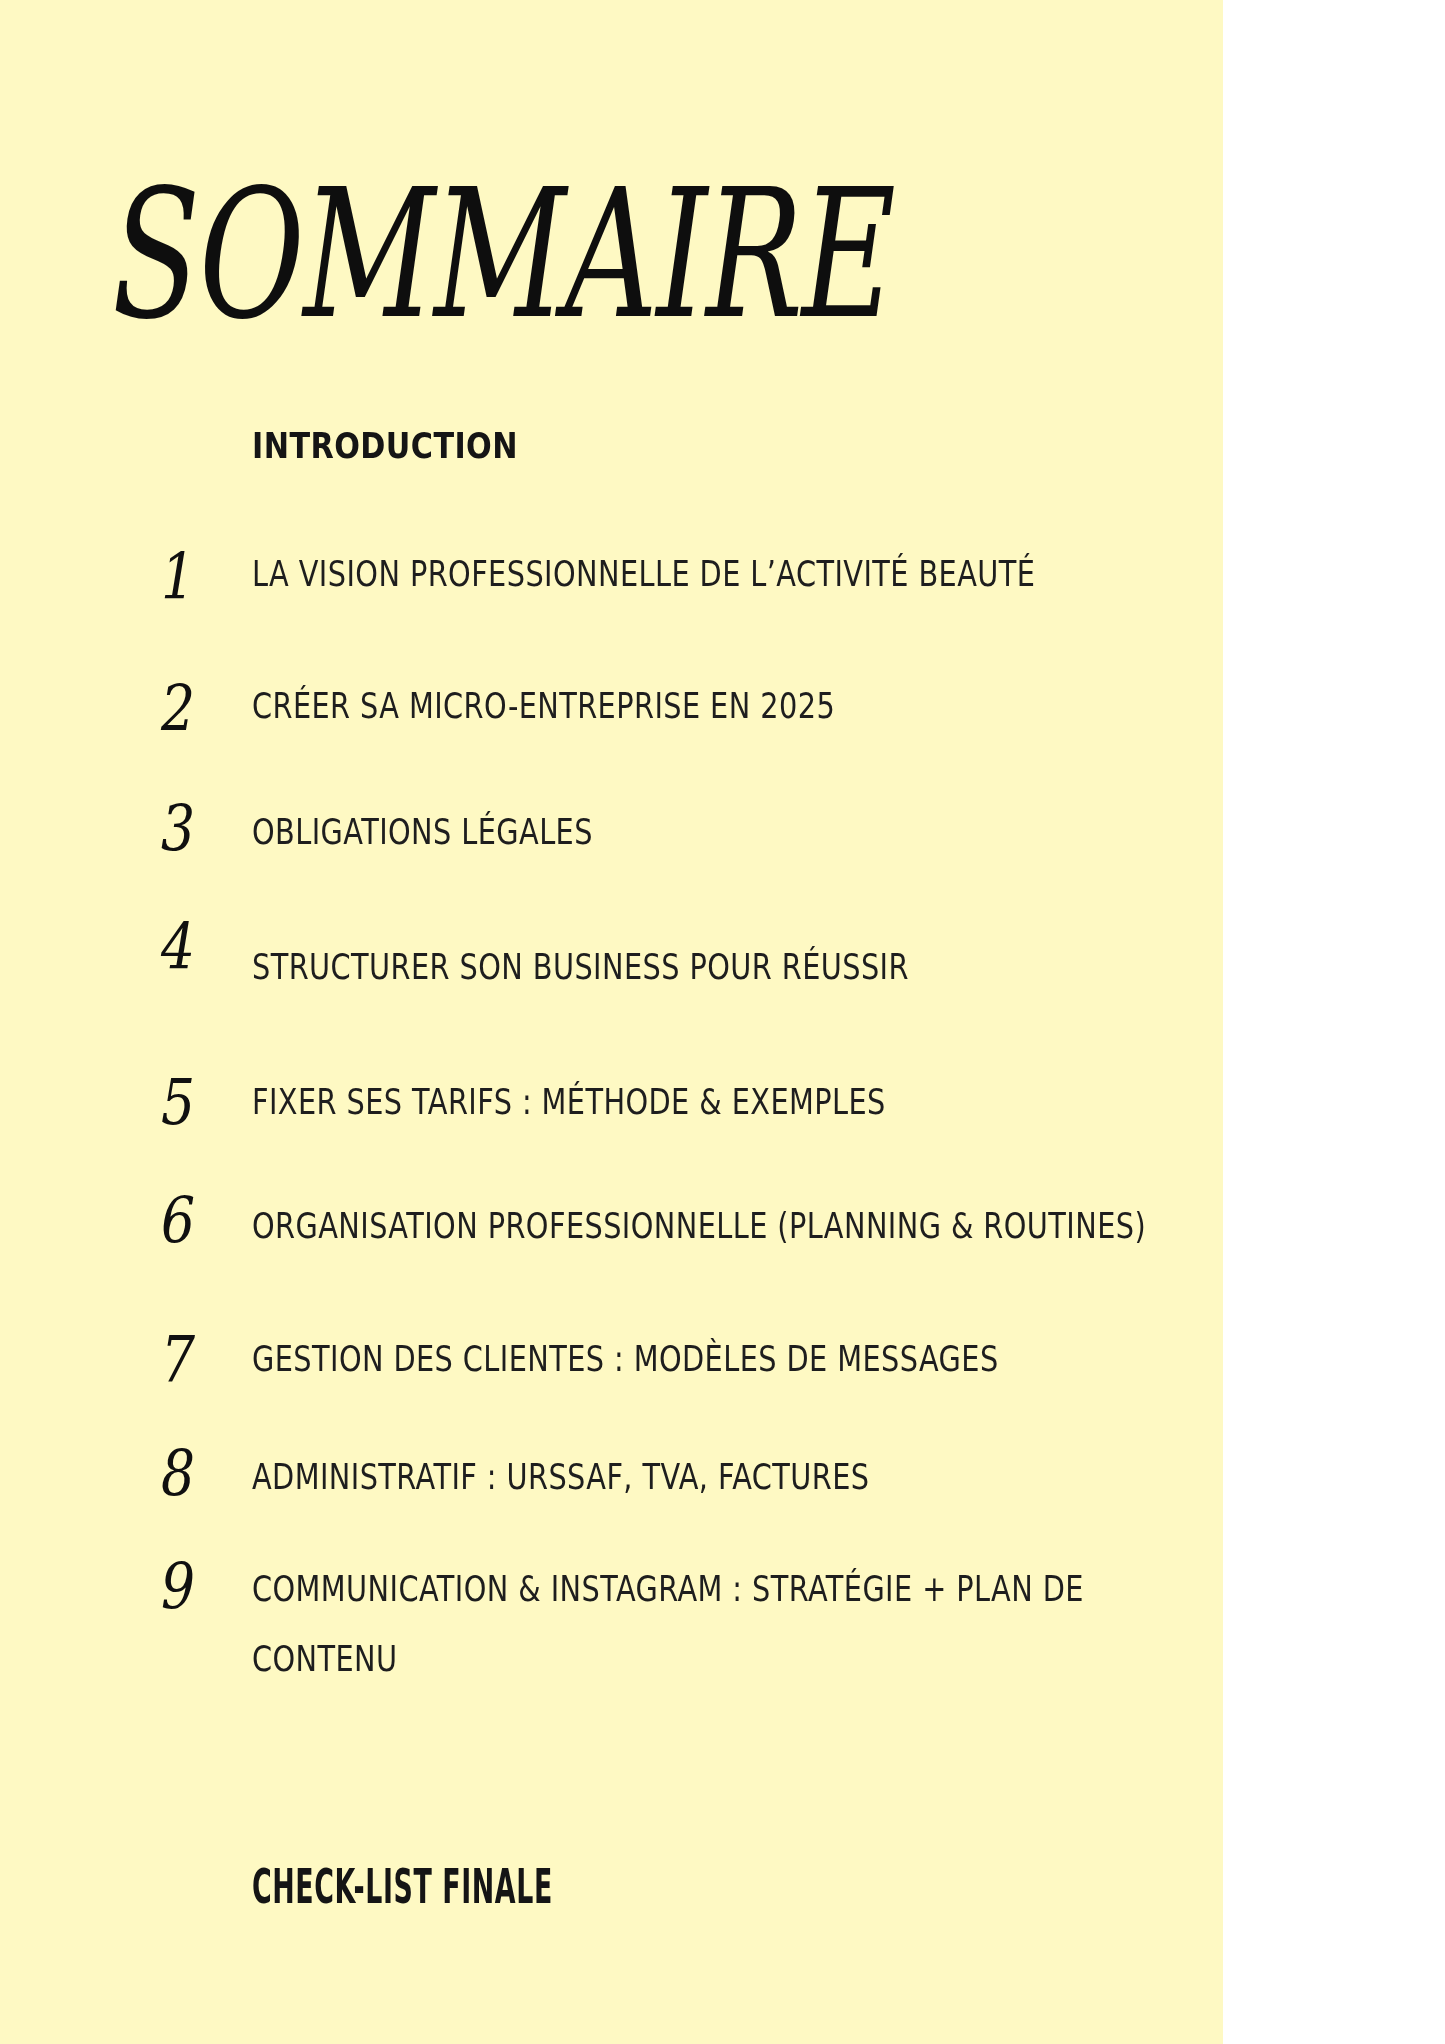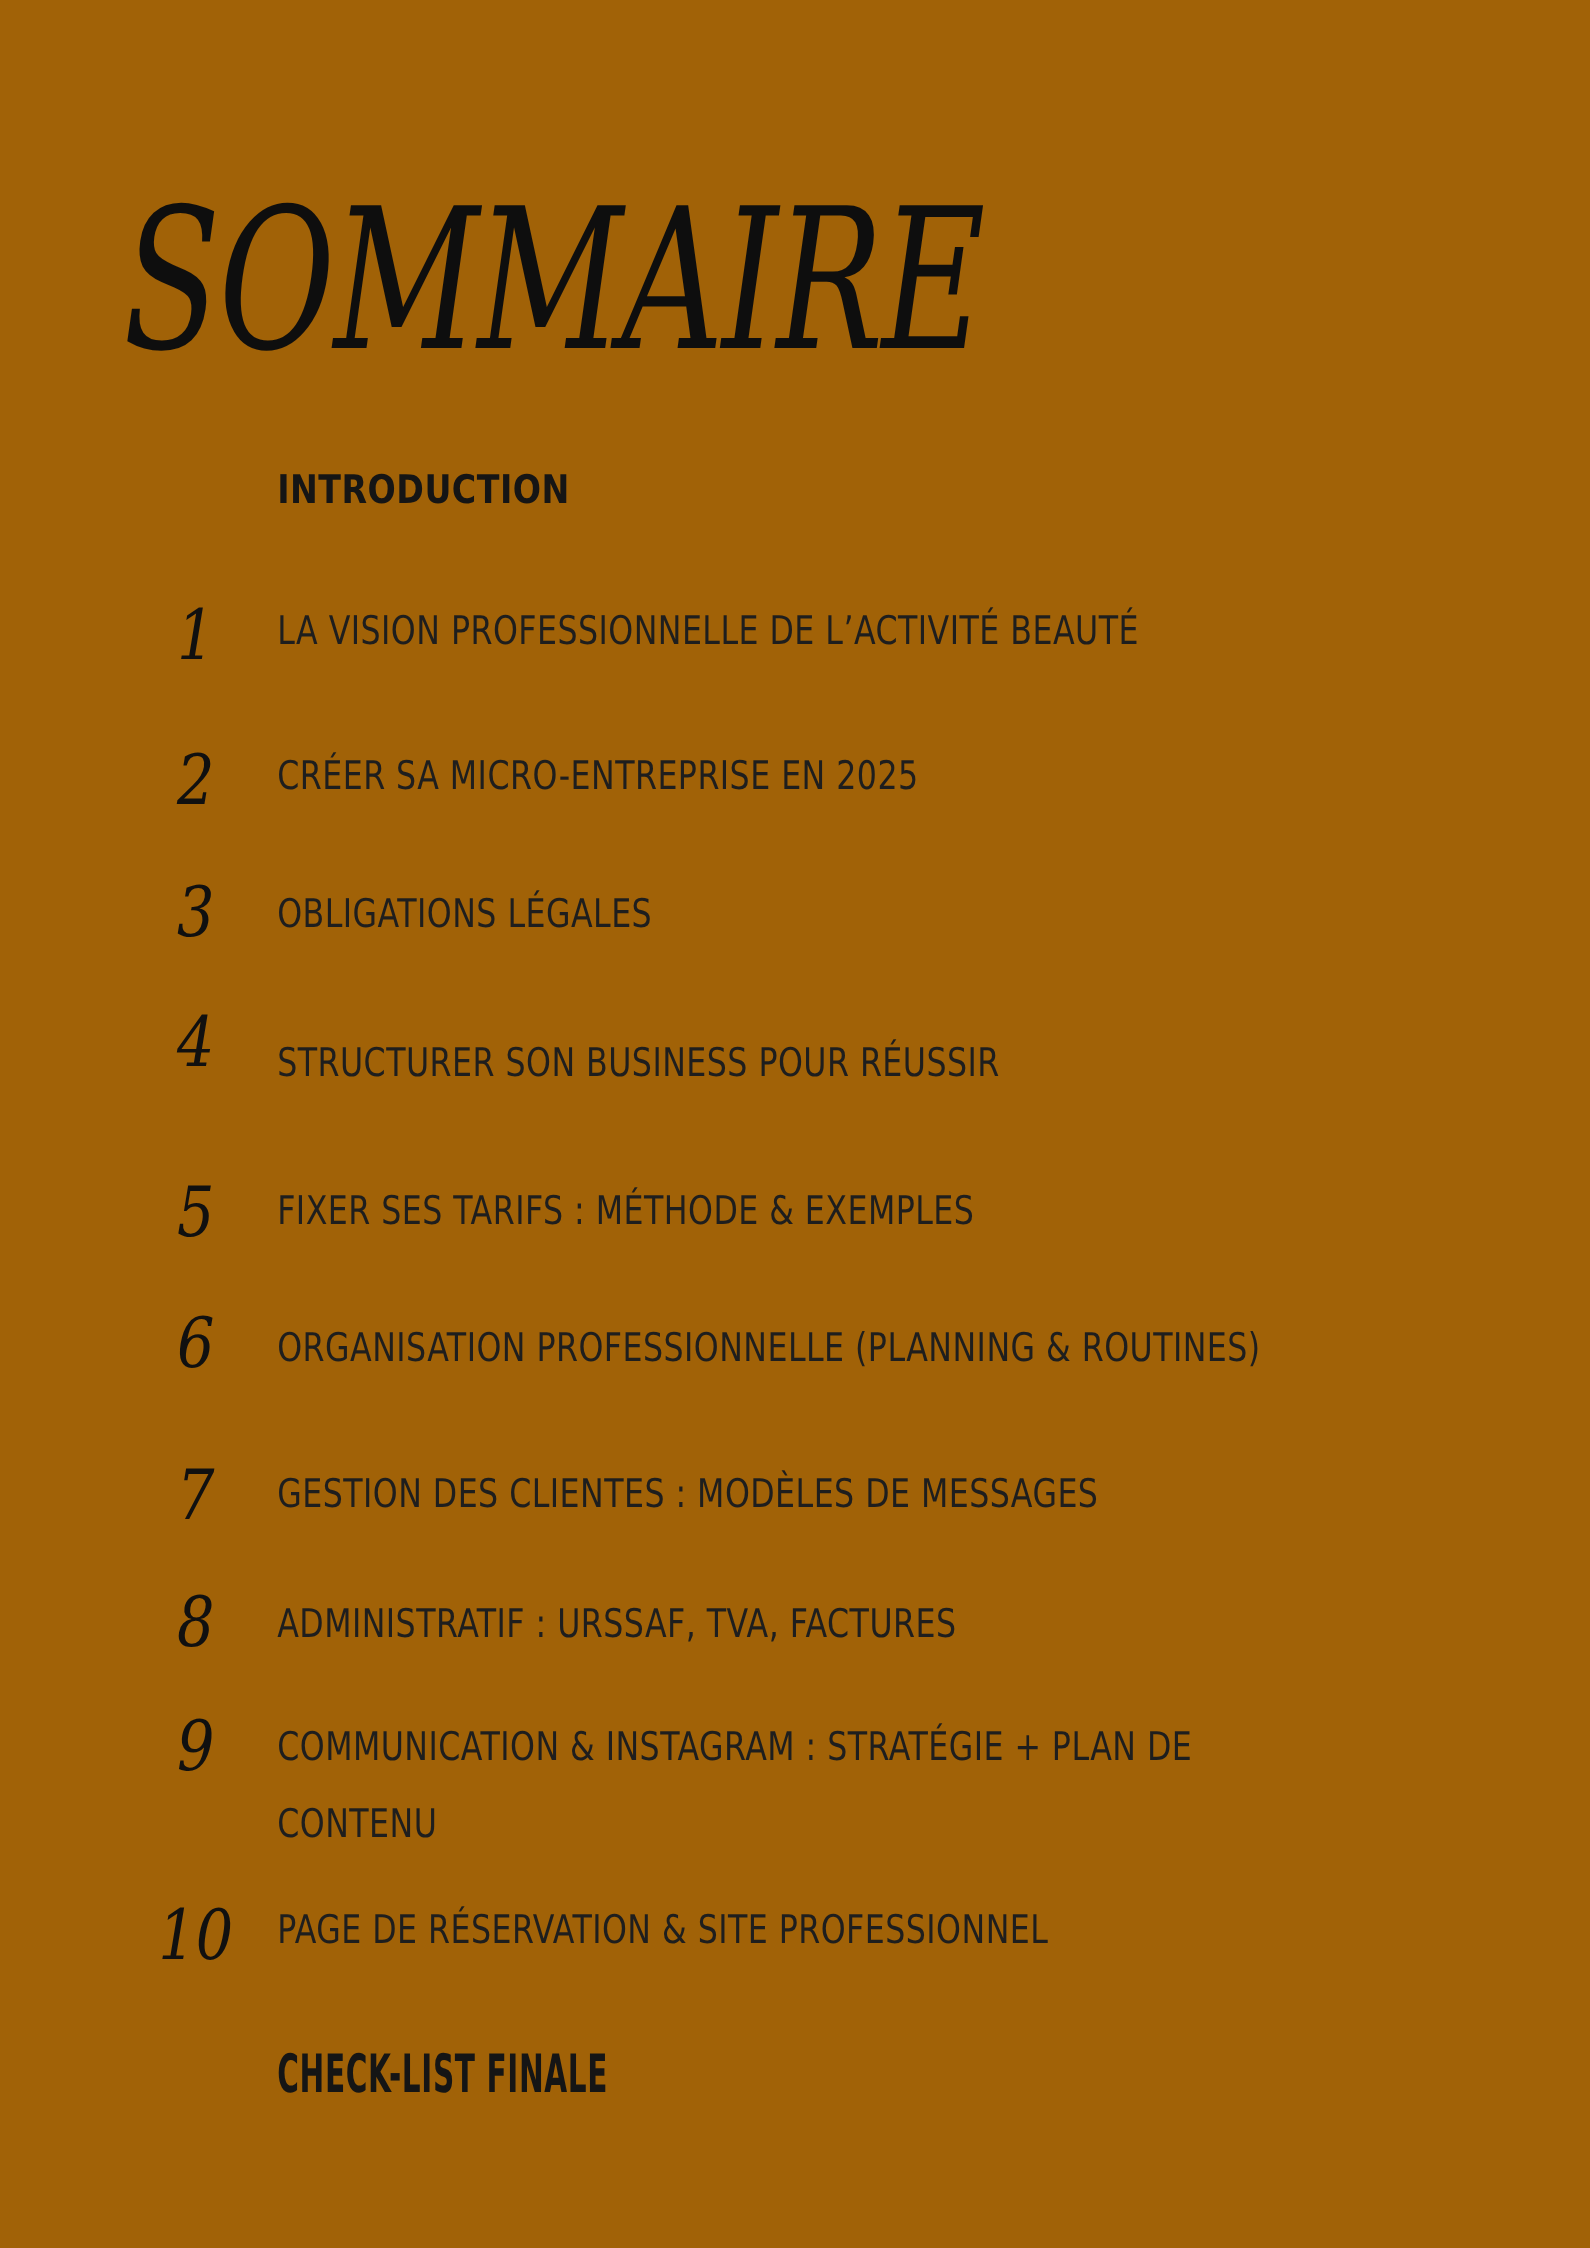--- a/index.html
+++ b/index.html
@@ -1,20 +1,20 @@
 <!DOCTYPE html>
 <html><head>
 <meta charset="utf-8">
 <style>
   html,body{margin:0;padding:0;background:#ffffff;}
   .page{
     position:relative;
-    width:1445px;
+    width:1223px;
     height:2044px;
-    background:#a16207;
+    background:#fef9c3;
     overflow:hidden;
     font-family:"DejaVu Sans", sans-serif;
     color:#1c1c1c;
   }
 
   
   .title{
     position:absolute;
     left:112px;
     top:166px;
@@ -149,20 +149,16 @@
   <div class="row r8">
     <span class="num">8</span>
     <span class="item-title">ADMINISTRATIF : URSSAF, TVA, FACTURES</span>
   </div>
 
   <div class="row r9">
     <span class="num">9</span>
     <span class="item-title wrap">COMMUNICATION &amp; INSTAGRAM : STRATÉGIE + PLAN DE CONTENU</span>
   </div>
 
-  <div class="row r10">
-    <span class="num">10</span>
-    <span class="item-title">PAGE DE RÉSERVATION &amp; SITE PROFESSIONNEL</span>
-  </div>
 
   <div class="section-label final-label">CHECK-LIST FINALE</div>
 
 </div>
 
 </body></html>

